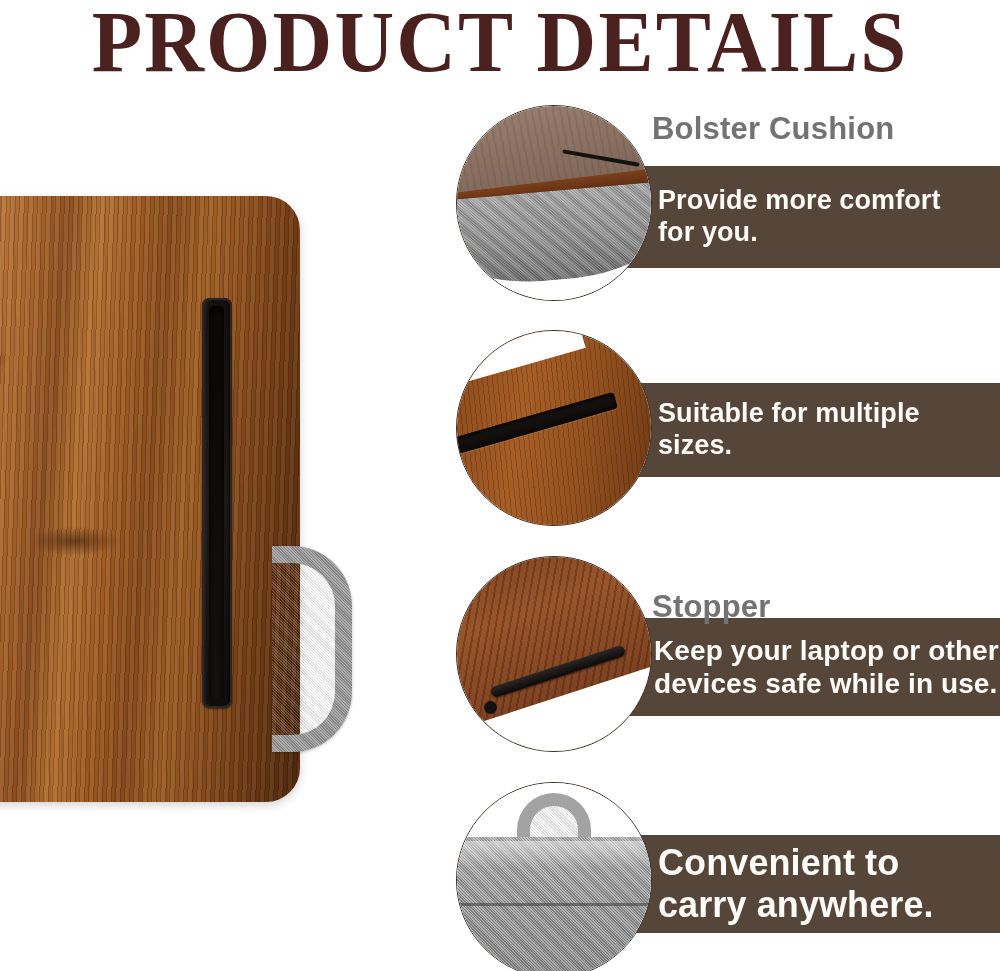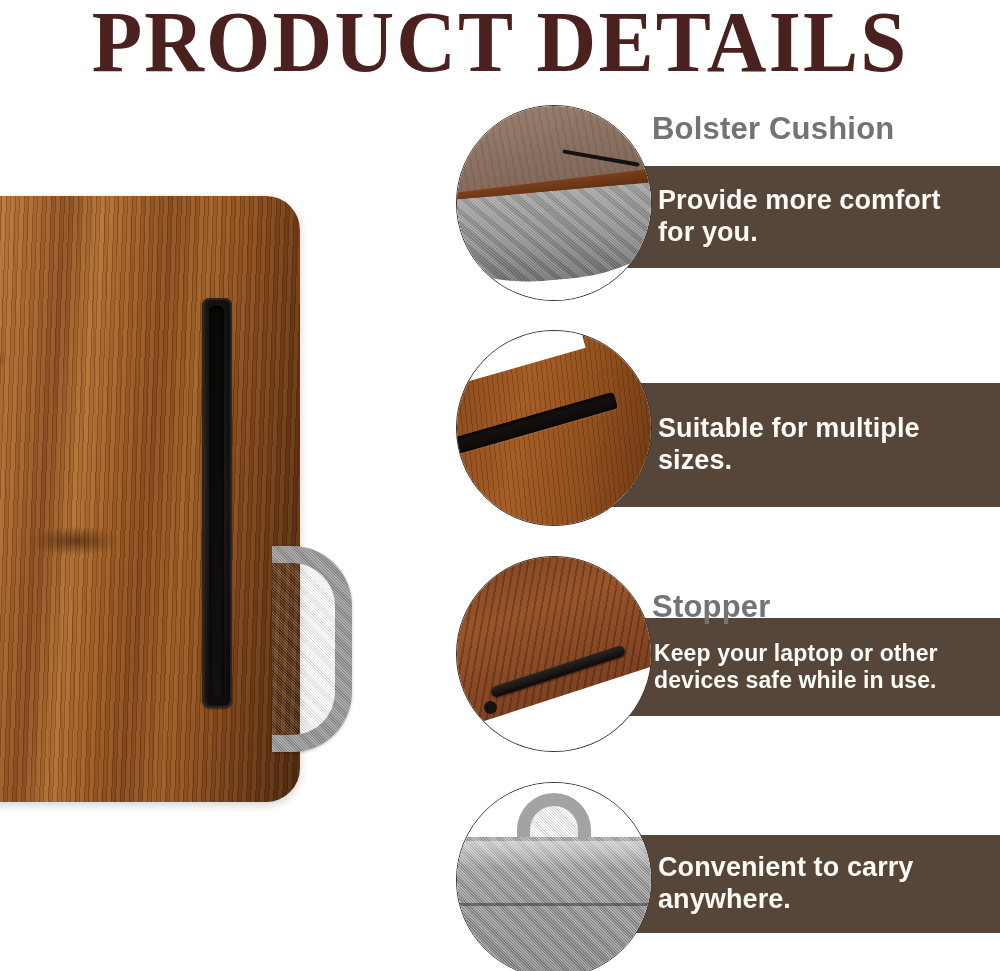--- a/index.html
+++ b/index.html
@@ -285,50 +285,50 @@
 <div class="feature" style="left:456px;top:330px;width:544px;height:200px;">
 
   <div class="fcircle">
     <div class="ph ph-slots">
       <div class="white-corner"></div>
       <div class="groove"></div>
     </div>
   </div>
 
 
-  <div class="fbanner" style="left:122px;top:53px;width:422px;height:124px;padding-left:80px;box-sizing:border-box;">
+  <div class="fbanner" style="left:122px;top:53px;width:422px;height:94px;padding-left:80px;box-sizing:border-box;">
     <span class="btext" style="font-size:27px;max-width:290px;">Suitable for multiple sizes.</span>
   </div>
 </div>
 
 <div class="feature" style="left:456px;top:556px;width:544px;height:205px;">
 
   <div class="fcircle">
     <div class="ph ph-stopper">
       <div class="white-wedge"></div>
       <div class="bar"></div>
       <div class="bar-cap"></div>
     </div>
   </div>
 
   <div class="fhead" style="left:196px;top:8px;margin-top:24px;">Stopper</div>
 
   <div class="fbanner" style="left:108px;top:62px;width:436px;height:98px;padding-left:90px;box-sizing:border-box;">
-    <span class="btext" style="font-size:23px;max-width:345px;">Keep your laptop or other devices safe while in use.</span>
+    <span class="btext" style="font-size:28px;max-width:345px;">Keep your laptop or other devices safe while in use.</span>
   </div>
 </div>
 
 <div class="feature" style="left:456px;top:782px;width:544px;height:189px;">
 
   <div class="fcircle">
     <div class="ph ph-handle">
       <div class="loop"></div>
       <div class="bag"></div>
       <div class="roll-hi"></div>
       <div class="bag-seam"></div>
     </div>
   </div>
 
 
   <div class="fbanner" style="left:122px;top:53px;width:422px;height:98px;padding-left:80px;box-sizing:border-box;">
-    <span class="btext" style="font-size:27px;max-width:290px;">Convenient to carry anywhere.</span>
+    <span class="btext" style="font-size:36px;max-width:290px;">Convenient to carry anywhere.</span>
   </div>
 </div>
 
 </body></html>

